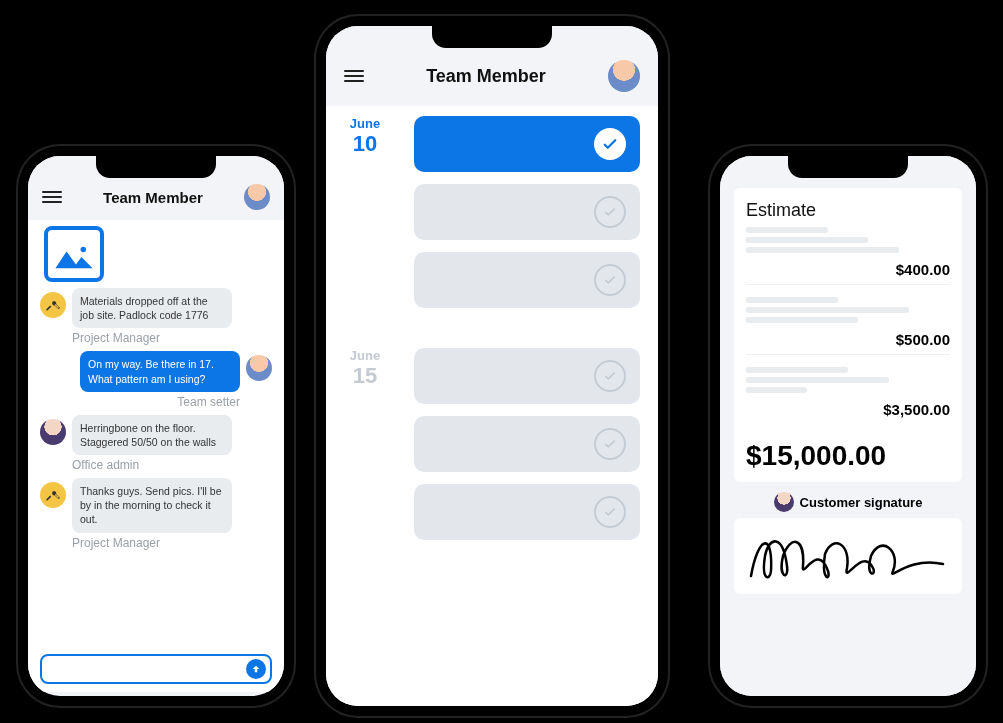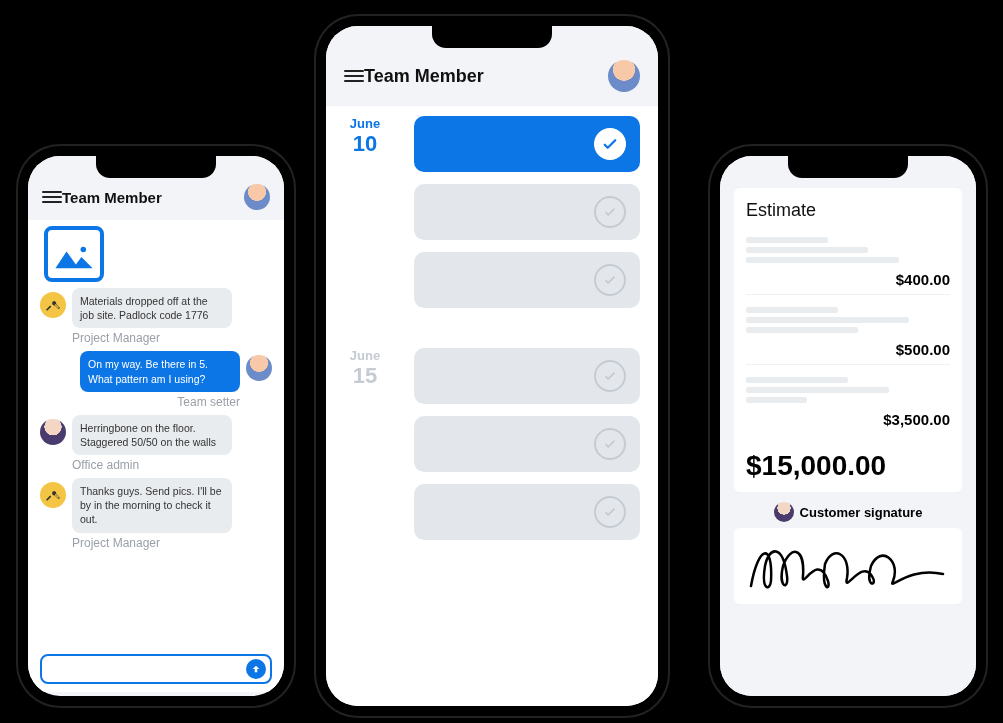--- a/index.html
+++ b/index.html
@@ -53,21 +53,21 @@
   .hamburger {
     width: 20px;
     display: flex;
     flex-direction: column;
     gap: 3px;
     cursor: pointer;
   }
   .hamburger span { display:block; height:2px; background:#222; border-radius:1px; }
   .header-title {
     flex: 1;
-    text-align: left;
+    text-align: center;
     font-weight: 800;
     font-size: 15px;
     color: #111;
   }
   .avatar {
     width: 26px; height:26px; border-radius:50%;
     background: linear-gradient(135deg,#f9d29d,#d98e63);
     display:flex;align-items:center;justify-content:center;
     overflow:hidden;
     position:relative;
@@ -125,21 +125,21 @@
     display:flex; align-items:center; justify-content:flex-end; padding:0 14px;
   }
   .task-card.active { background:#0d76e6; }
   .task-check { width:32px; height:32px; border-radius:50%; display:flex;align-items:center;justify-content:center; }
   .task-card.active .task-check { background:#fff; }
   .task-card:not(.active) .task-check { border:2.5px solid #c5cbd3; }
 
   
   .est-body { padding: 32px 14px 10px 14px; height:100%; overflow:hidden; background:#f2f4f7; }
   .est-card { background:#fff; border-radius:6px; padding:12px 12px 6px 12px; }
-  .est-title { font-size:18px; font-weight:500; color:#111; margin-bottom:10px; }
+  .est-title { font-size:18px; font-weight:500; color:#111; }
   .est-item { margin-bottom:6px; padding-top:6px; }
   .skel-line { height:6px; background:#e9ecef; border-radius:2px; margin-bottom:4px; }
   .est-amount { text-align:right; font-weight:800; font-size:15px; padding:4px 0 6px 0; border-bottom:1px solid #eef1f4;}
   .est-total { text-align:left; font-weight:900; font-size:28px; padding:10px 0 4px 0; }
   .sig-row { display:flex; align-items:center; gap:6px; margin-top:10px;justify-content:center; }
   .sig-avatar { width:20px;height:20px;border-radius:50%; background:linear-gradient(135deg,#f9d29d,#d98e63); }
   .sig-label { font-weight:800; font-size:13px; }
   .sig-box { background:#fff; border-radius:6px; margin-top:6px; height:76px; display:flex;align-items:center;justify-content:center; }
 
   .face1 {
@@ -177,21 +177,21 @@
           <svg width="14" height="14" viewBox="0 0 24 24">
               <path d="M22 19l-7-7 2-2 7 7-2 2zM2 22l7-7-2-2-7 7 2 2zM14 5a4 4 0 1 0 1 8l5 5 2-2-5-5a4 4 0 0 0-3-6z" fill="#333"></path>
             </svg>
         </div>
         <div class="bubble gray">Materials dropped off at the job site. Padlock code 1776</div>
       </div>
       <div class="role-label">Project Manager</div>
 
       <div class="msg-row right">
         <div class="msg-icon avatar face1"></div>
-        <div class="bubble blue">On my way. Be there in 5. What pattern am I using?</div>
+        <div class="bubble blue">On my way. Be there in 17. What pattern am I using?</div>
       </div>
       <div class="role-label right">Team setter</div>
 
       <div class="msg-row">
         <div class="msg-icon avatar face2"></div>
         <div class="bubble gray">Herringbone on the floor. Staggered 50/50 on the walls</div>
       </div>
       <div class="role-label">Office admin</div>
 
       <div class="msg-row">

